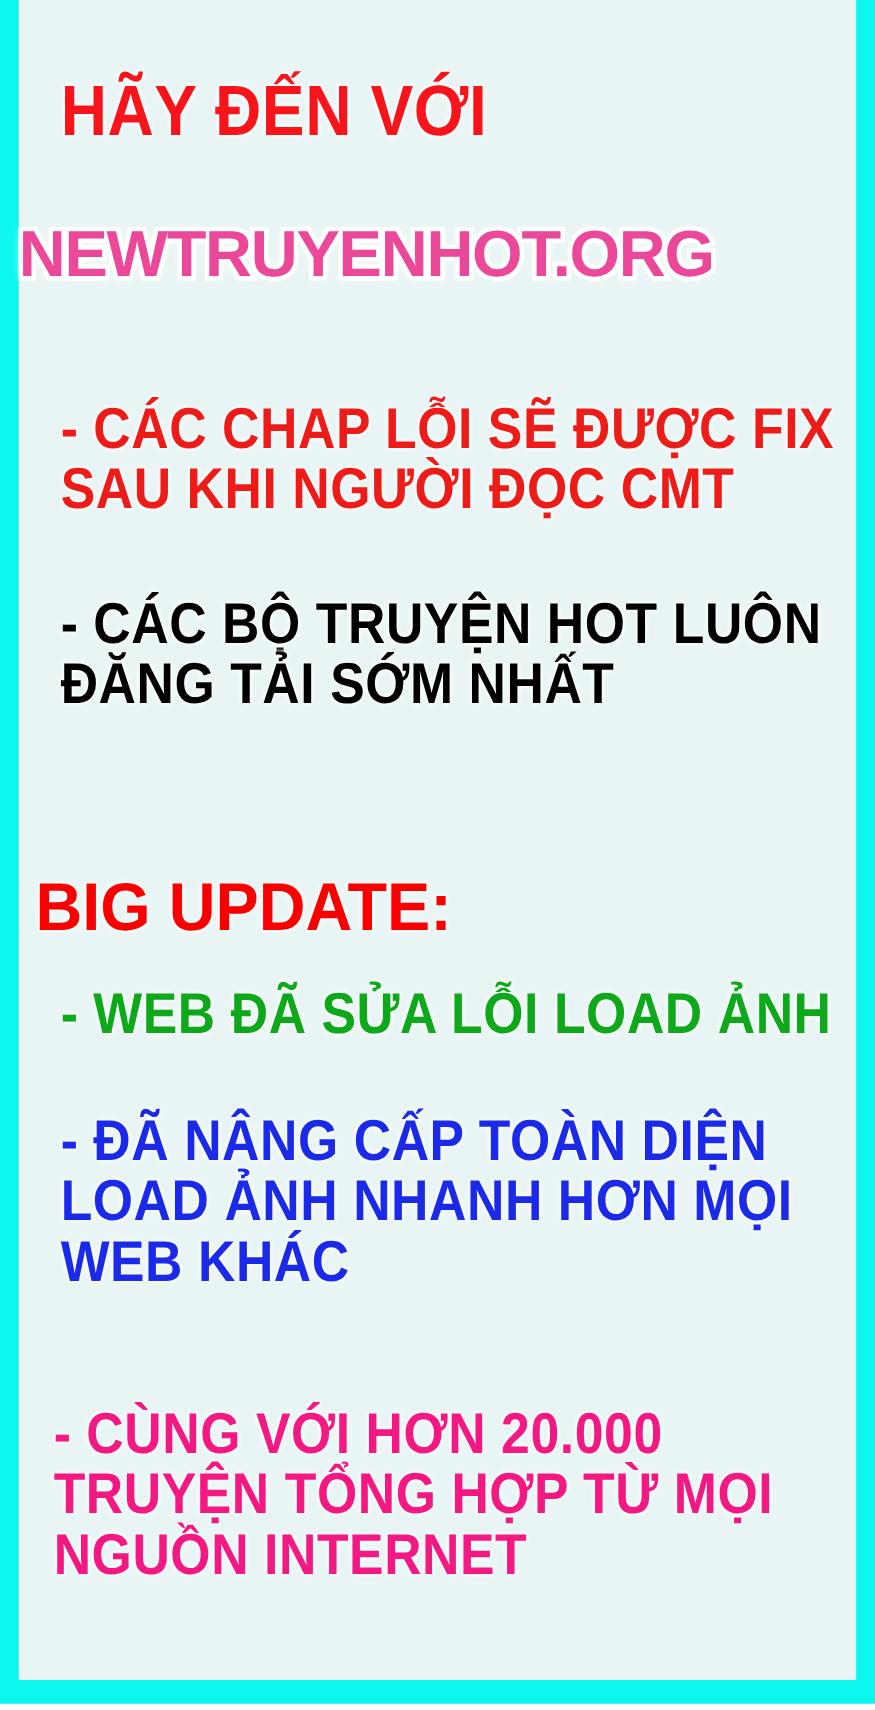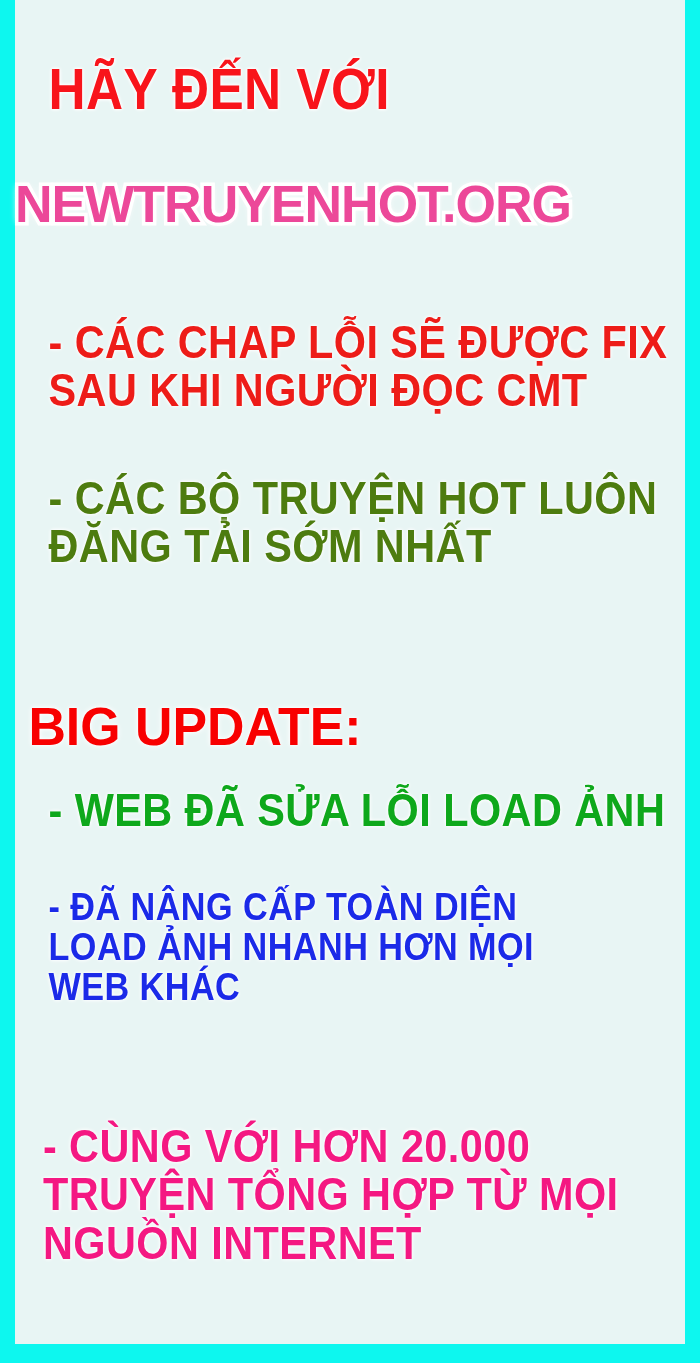--- a/index.html
+++ b/index.html
@@ -108,21 +108,21 @@
     color: #ed1c18;
     font-weight: bold;
     text-shadow: 0 0 3px #ffffff, 0 0 5px #ffffff;
   }
 
   
   .blk-navy {
     position: absolute;
     left: 0; top: 474px; width: 670px;
     font-size: 46px;
-    color: #4d7c0f;
+    color: #000000;
     font-weight: bold;
     text-shadow: 0 0 3px #ffffff, 0 0 5px #ffffff;
   }
 
   
   .h-bigupdate {
     position: absolute;
     left: 0; top: 698px; width: 670px;
     font-size: 54px;
     color: #f80000;
@@ -141,21 +141,21 @@
     font-size: 46px;
     color: #0ea81b;
     font-weight: bold;
     text-shadow: 0 0 3px #ffffff, 0 0 5px #ffffff;
   }
 
   
   .blk-blue {
     position: absolute;
     left: 0; top: 888px; width: 670px;
-    font-size: 38px;
+    font-size: 46px;
     color: #1b2ae8;
     font-weight: bold;
     text-shadow: 0 0 3px #ffffff, 0 0 5px #ffffff;
   }
 
   
   .blk-pink {
     position: absolute;
     left: 0; top: 1122px; width: 558px;
     font-size: 46px;

